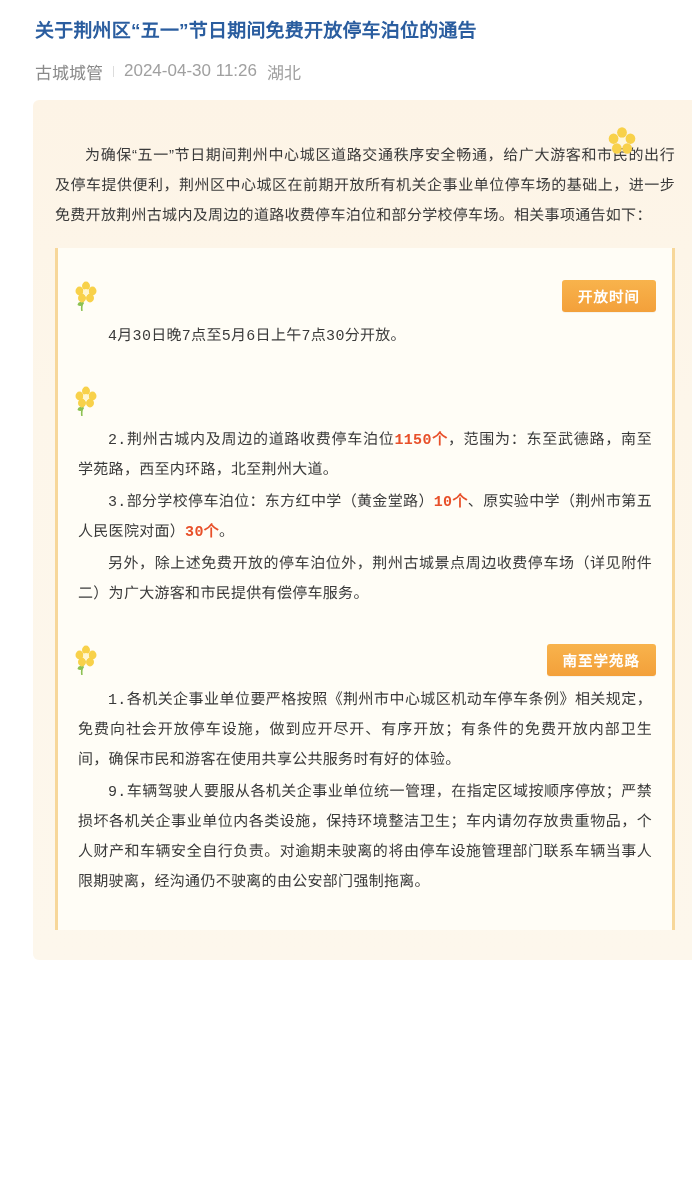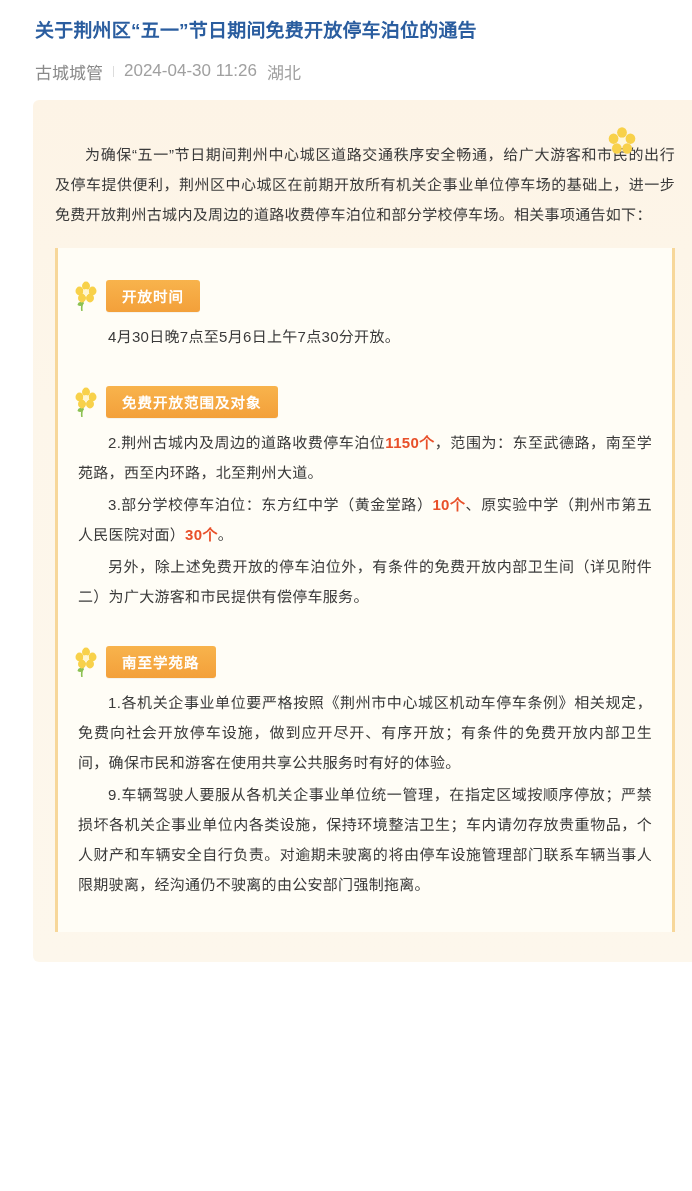--- a/index.html
+++ b/index.html
@@ -79,20 +79,21 @@
     border-left: 3px solid #f7d79a;
     border-right: 3px solid #f7d79a;
     padding: 22px 16px 26px 16px;
   }
   .section { margin-bottom: 6px; }
   .section-head {
     display: flex;
     align-items: center;
     gap: 8px;
     margin: 10px 0 10px 0;
+    justify-content: space-between;
   }
   .flower-icon { width: 24px; height: 30px; flex: 0 0 auto; }
   .section-label {
     display: inline-block;
     background: linear-gradient(180deg,#f8b34c 0%, #f3a03a 100%);
     color: #ffffff;
     font-size: 14.5px;
     font-weight: bold;
     padding: 5px 16px 6px 16px;
     border-radius: 3px;
@@ -100,20 +101,21 @@
     box-shadow: 0 1px 0 rgba(0,0,0,0.04);
   }
   .para {
     font-size: 15px;
     line-height: 2.0;
     color: #3a3a3a;
     text-indent: 2em;
     text-align: justify;
     margin: 0 0 2px 0;
     letter-spacing: 0.3px;
+    font-family: Liberation Mono, monospace;
   }
   .hl {
     color: #e8502a;
     font-weight: bold;
   }
   .section-body { padding: 0 4px; }
   .gap-md { height: 18px; }
 </style>
 </head>
 <body>
@@ -175,26 +177,25 @@
                   <path d="M10 22 C6 20 4 21 3.5 24 C6 26 9 25 10 22 Z" fill="#8cc152"></path>
                   <g fill="#f8d14a">
                     <ellipse cx="12" cy="5" rx="4" ry="4.4"></ellipse>
                     <ellipse cx="18.5" cy="10" rx="4" ry="4.4"></ellipse>
                     <ellipse cx="16" cy="17" rx="4" ry="4.4"></ellipse>
                     <ellipse cx="8" cy="17" rx="4" ry="4.4"></ellipse>
                     <ellipse cx="5.5" cy="10" rx="4" ry="4.4"></ellipse>
                   </g>
                   <circle cx="12" cy="11" r="3" fill="#fff6cf"></circle>
                 </svg></span>
-              <span class="section-label">免费开放范围及对象</span>
             </div>
             <div class="section-body">
               <p class="para"><span>2.荆州古城内及周边的道路收费停车泊位</span><span class="hl">1150个</span><span>，范围为：东至武德路，南至学苑路，西至内环路，北至荆州大道。</span></p>
               <p class="para"><span>3.部分学校停车泊位：东方红中学（黄金堂路）</span><span class="hl">10个</span><span>、原实验中学（荆州市第五人民医院对面）</span><span class="hl">30个</span><span>。</span></p>
-              <p class="para"><span>另外，除上述免费开放的停车泊位外，有条件的免费开放内部卫生间（详见附件二）为广大游客和市民提供有偿停车服务。</span></p>
+              <p class="para"><span>另外，除上述免费开放的停车泊位外，荆州古城景点周边收费停车场（详见附件二）为广大游客和市民提供有偿停车服务。</span></p>
             </div>
           </div>
           <div class="gap-md"></div>
           <div class="section">
             <div class="section-head">
               <span class="flower-icon"><svg viewBox="0 0 24 30" width="24" height="30">
                   <path d="M11 16 C8 22 7 26 8 30" stroke="#8cc152" stroke-width="1.6" fill="none"></path>
                   <path d="M10 22 C6 20 4 21 3.5 24 C6 26 9 25 10 22 Z" fill="#8cc152"></path>
                   <g fill="#f8d14a">
                     <ellipse cx="12" cy="5" rx="4" ry="4.4"></ellipse>

